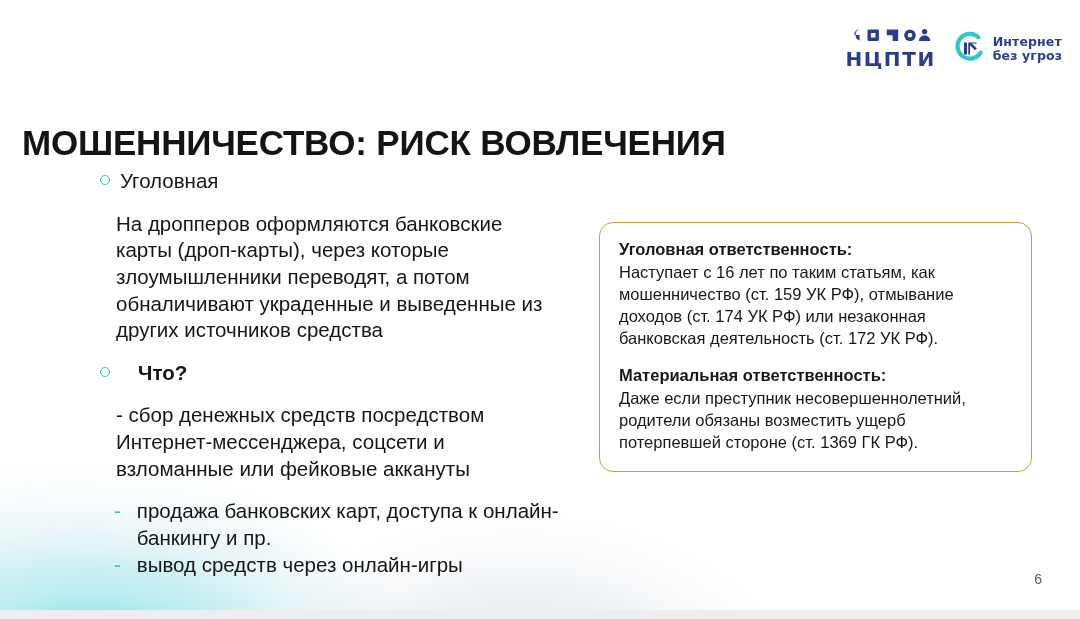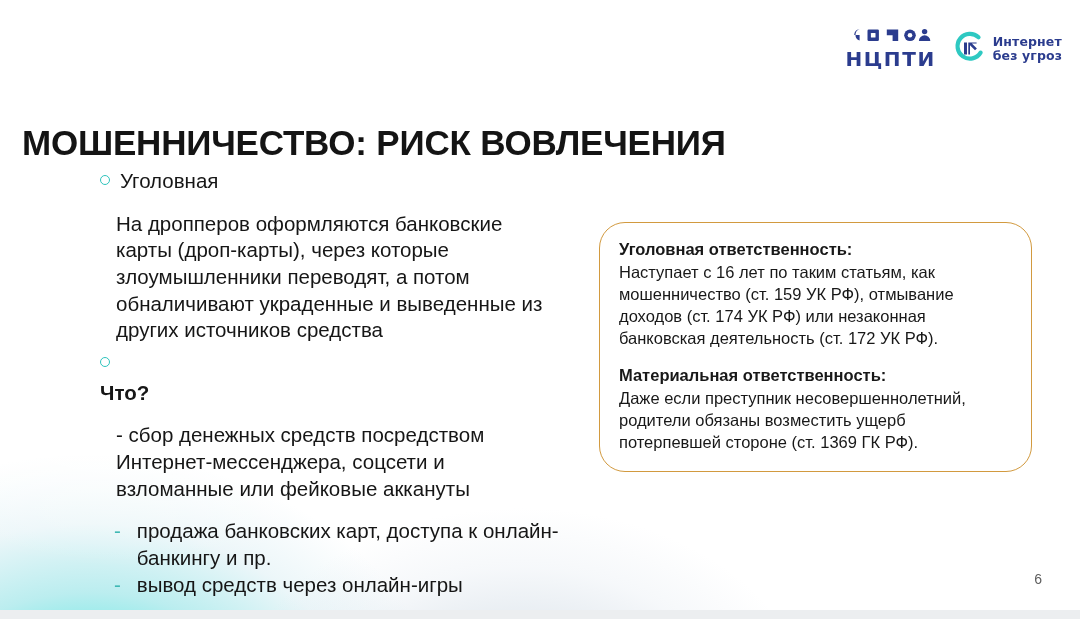--- a/index.html
+++ b/index.html
@@ -153,21 +153,21 @@
     top: -3px;
   }
   .bullet-line.indent .ring-bullet { margin-right: 18px; }
   .bullet-head { font-weight: 400; }
   .bullet-head.bold { font-weight: 700; }
 
   .para {
     margin: 16px;
     padding: 0;
   }
-  .para + .bullet-line { margin-top: 14px; flex-direction: column; }
+  .para + .bullet-line { margin-top: 14px; }
 
   .dash-list {
     margin: 0;
     padding: 0;
     list-style: none;
   }
   .dash-list li {
     display: flex;
     gap: 16px;
     padding-left: 14px;
@@ -182,21 +182,21 @@
   
   .callout {
     position: absolute;
     left: 599px;
     top: 222px;
     width: 433px;
     box-sizing: border-box;
     padding: 16px 19px 18px 19px;
     background: #ffffff;
     border: 1.7px solid #d29a3f;
-    border-radius: 26px;
+    border-radius: 14px;
     color: #181818;
     font-size: 16.5px;
     line-height: 1.33;
   }
   .callout .co-head {
     font-weight: 700;
     margin: 0 0 1px 0;
   }
   .callout .co-body { margin: 0; }
   .callout .co-gap { height: 15px; }

